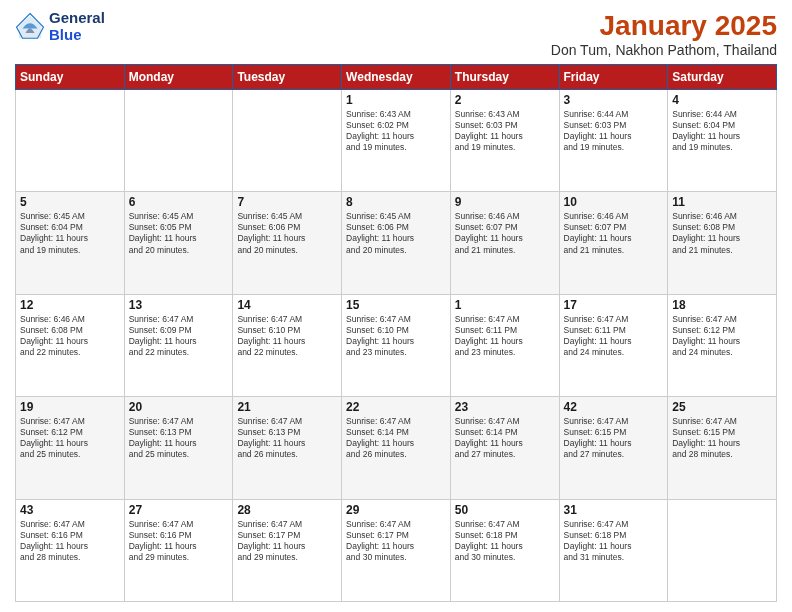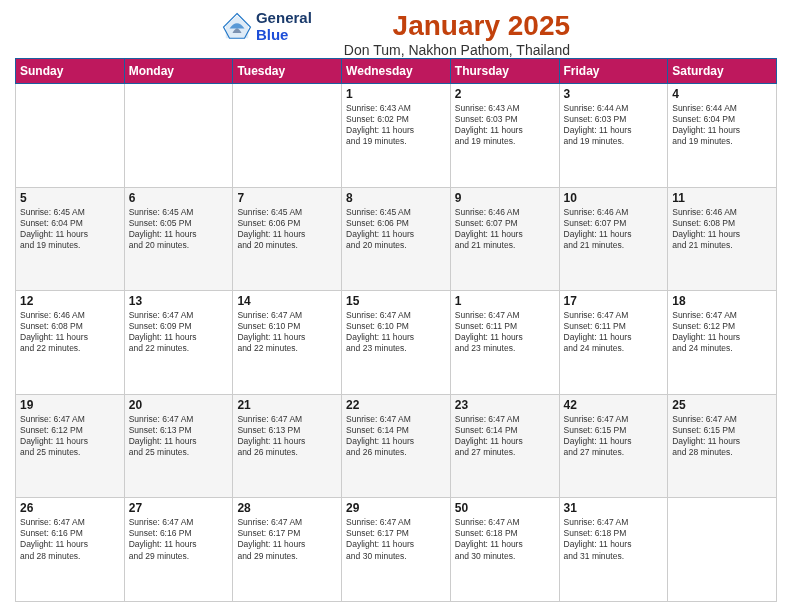--- a/index.html
+++ b/index.html
@@ -12,22 +12,23 @@
     }
     .page {
       width: 792px;
       height: 612px;
       padding: 10px 15px 10px 15px;
       display: flex;
       flex-direction: column;
     }
     .header {
       display: flex;
-      justify-content: center;
+      justify-content: space-between;
       align-items: flex-start;
+      margin-bottom: 6px;
     }
     .logo {
       display: flex;
       align-items: center;
       gap: 4px;
     }
     .logo-text {
       font-size: 15px;
       font-weight: bold;
       color: #1a3a6b;
@@ -87,21 +88,21 @@
       color: #333;
       line-height: 1.3;
     }
     .calendar tr:nth-child(even) td {
       background-color: #f5f5f5;
     }
     .calendar tr:nth-child(odd) td {
       background-color: #fff;
     }
     .calendar thead tr th {
-      background-color: #be185d;
+      background-color: #b91c1c;
     }
     .empty-cell {
       background-color: #fff;
     }
   </style>
 </head>
 <body>
 
 <div class="page">
   <div class="header">
@@ -317,21 +318,21 @@
           <td>
             <span class="day-num">25</span>
             <div class="day-info" style="white-space: pre-line;">Sunrise: 6:47 AM
 Sunset: 6:15 PM
 Daylight: 11 hours
 and 28 minutes.</div>
           </td>
         </tr>
         <tr>
           <td>
-            <span class="day-num">26</span>
+            <span class="day-num">43</span>
             <div class="day-info" style="white-space: pre-line;">Sunrise: 6:47 AM
 Sunset: 6:16 PM
 Daylight: 11 hours
 and 28 minutes.</div>
           </td>
           <td>
             <span class="day-num">27</span>
             <div class="day-info" style="white-space: pre-line;">Sunrise: 6:47 AM
 Sunset: 6:16 PM
 Daylight: 11 hours

